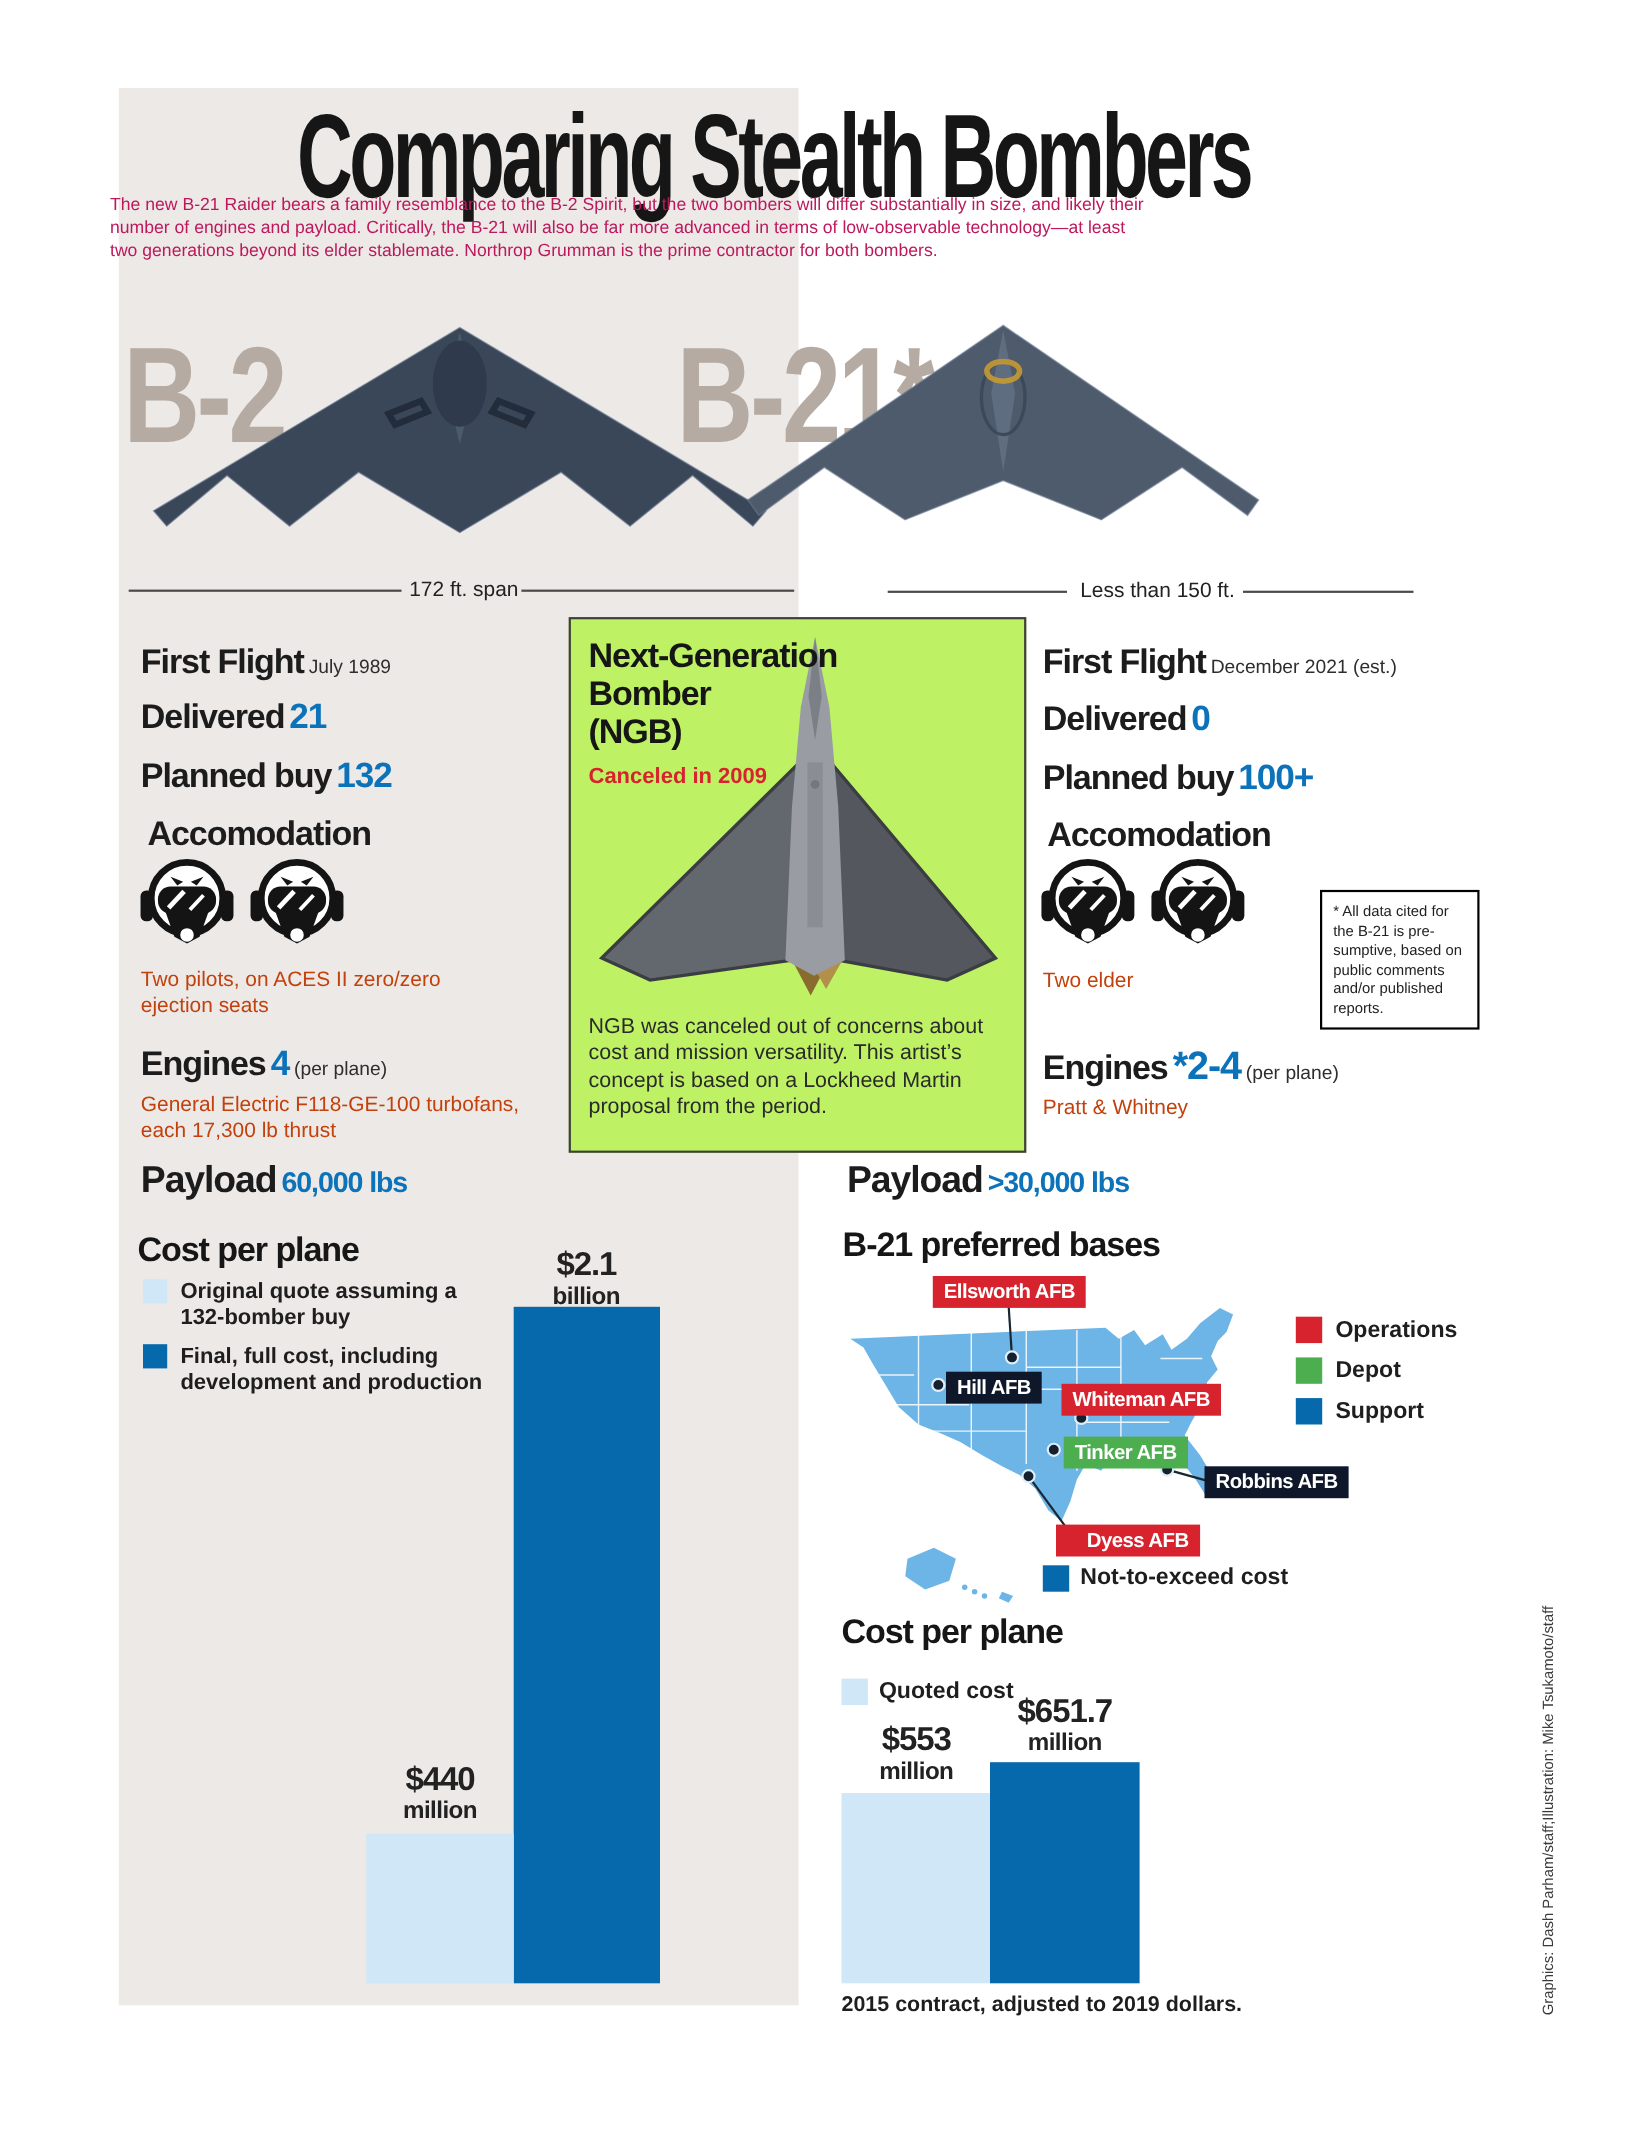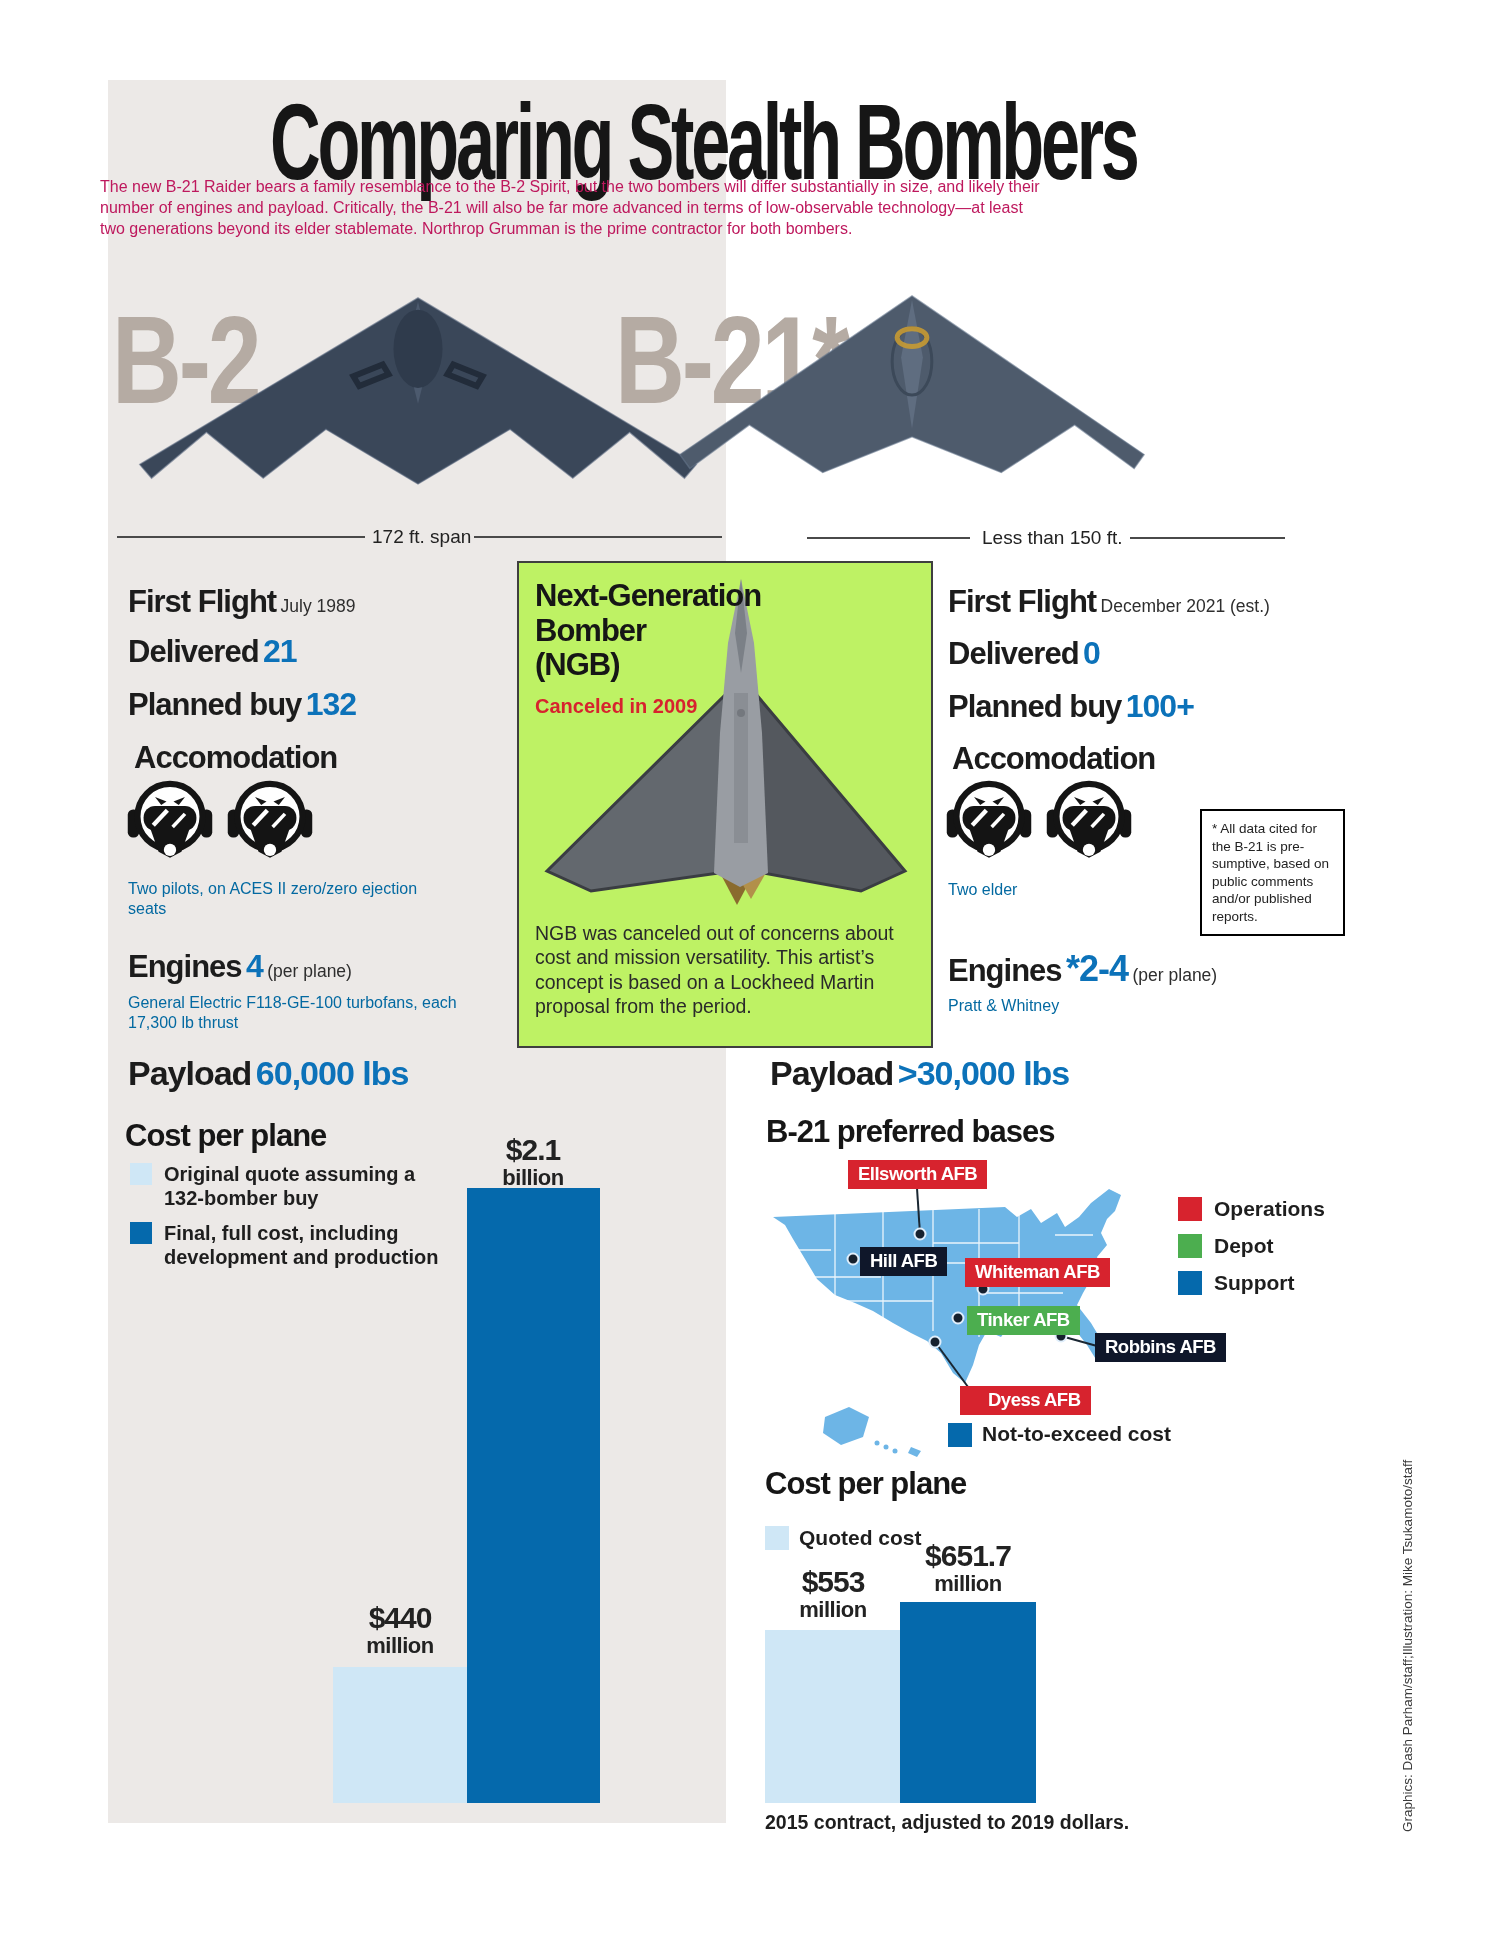--- a/index.html
+++ b/index.html
@@ -13,22 +13,22 @@
   .intro{position:absolute;left:100px;top:160px;width:952px;font-size:16px;line-height:1.32;color:#be185d;}
   .ghost{position:absolute;font-size:124px;font-weight:900;letter-spacing:-4px;color:#b5aba3;
          transform:scaleX(.78);transform-origin:0 0;line-height:1;white-space:nowrap;}
   .plane{position:absolute;}
   .span-line{position:absolute;height:2px;background:#4a4a4a;}
   .span-cap{position:absolute;font-size:19px;color:#222;}
   .stat{position:absolute;white-space:nowrap;}
   .stat .lbl{font-size:31px;font-weight:800;letter-spacing:-1px;color:#1c1c1c;}
   .stat .val-blue{font-size:32px;font-weight:800;letter-spacing:-1px;color:#0c72b9;}
   .stat .small{font-size:17.5px;color:#2e2e2e;font-weight:400;letter-spacing:0;text-align:right;}
-  .note{position:absolute;font-size:16px;line-height:1.28;color:#0369a1;}
-  .big-blue{font-size:34px;font-weight:800;letter-spacing:-1px;color:#0c72b9;}
+  .note{position:absolute;font-size:19px;line-height:1.28;color:#c2410c;}
+  .big-blue{font-size:26px;font-weight:800;letter-spacing:-1px;color:#0c72b9;}
   .helmet{position:absolute;width:88px;height:88px;}
   .ngb-box{position:absolute;left:517px;top:561px;width:416px;height:487px;background:#bef264;
            border:2px solid #3f3f3f;box-sizing:border-box;}
   .ngb-h{position:absolute;left:16px;top:16px;font-size:31px;font-weight:800;letter-spacing:-1px;line-height:1.12;color:#161616;}
   .ngb-status{position:absolute;left:16px;top:132px;font-size:20px;font-weight:800;color:#d7232e;}
   .ngb-body{position:absolute;left:16px;top:358px;width:382px;font-size:19.5px;line-height:1.25;color:#2a2a2a;}
   .asterisk-box{position:absolute;left:1200px;top:809px;width:145px;height:127px;background:#fff;
                 border:2px solid #000;box-sizing:border-box;padding:9px 10px;font-size:13.5px;line-height:1.3;color:#222;}
   .legend-item{position:absolute;display:flex;align-items:flex-start;}
   .legend-sw{width:22px;height:22px;flex:0 0 auto;margin-right:12px;}

